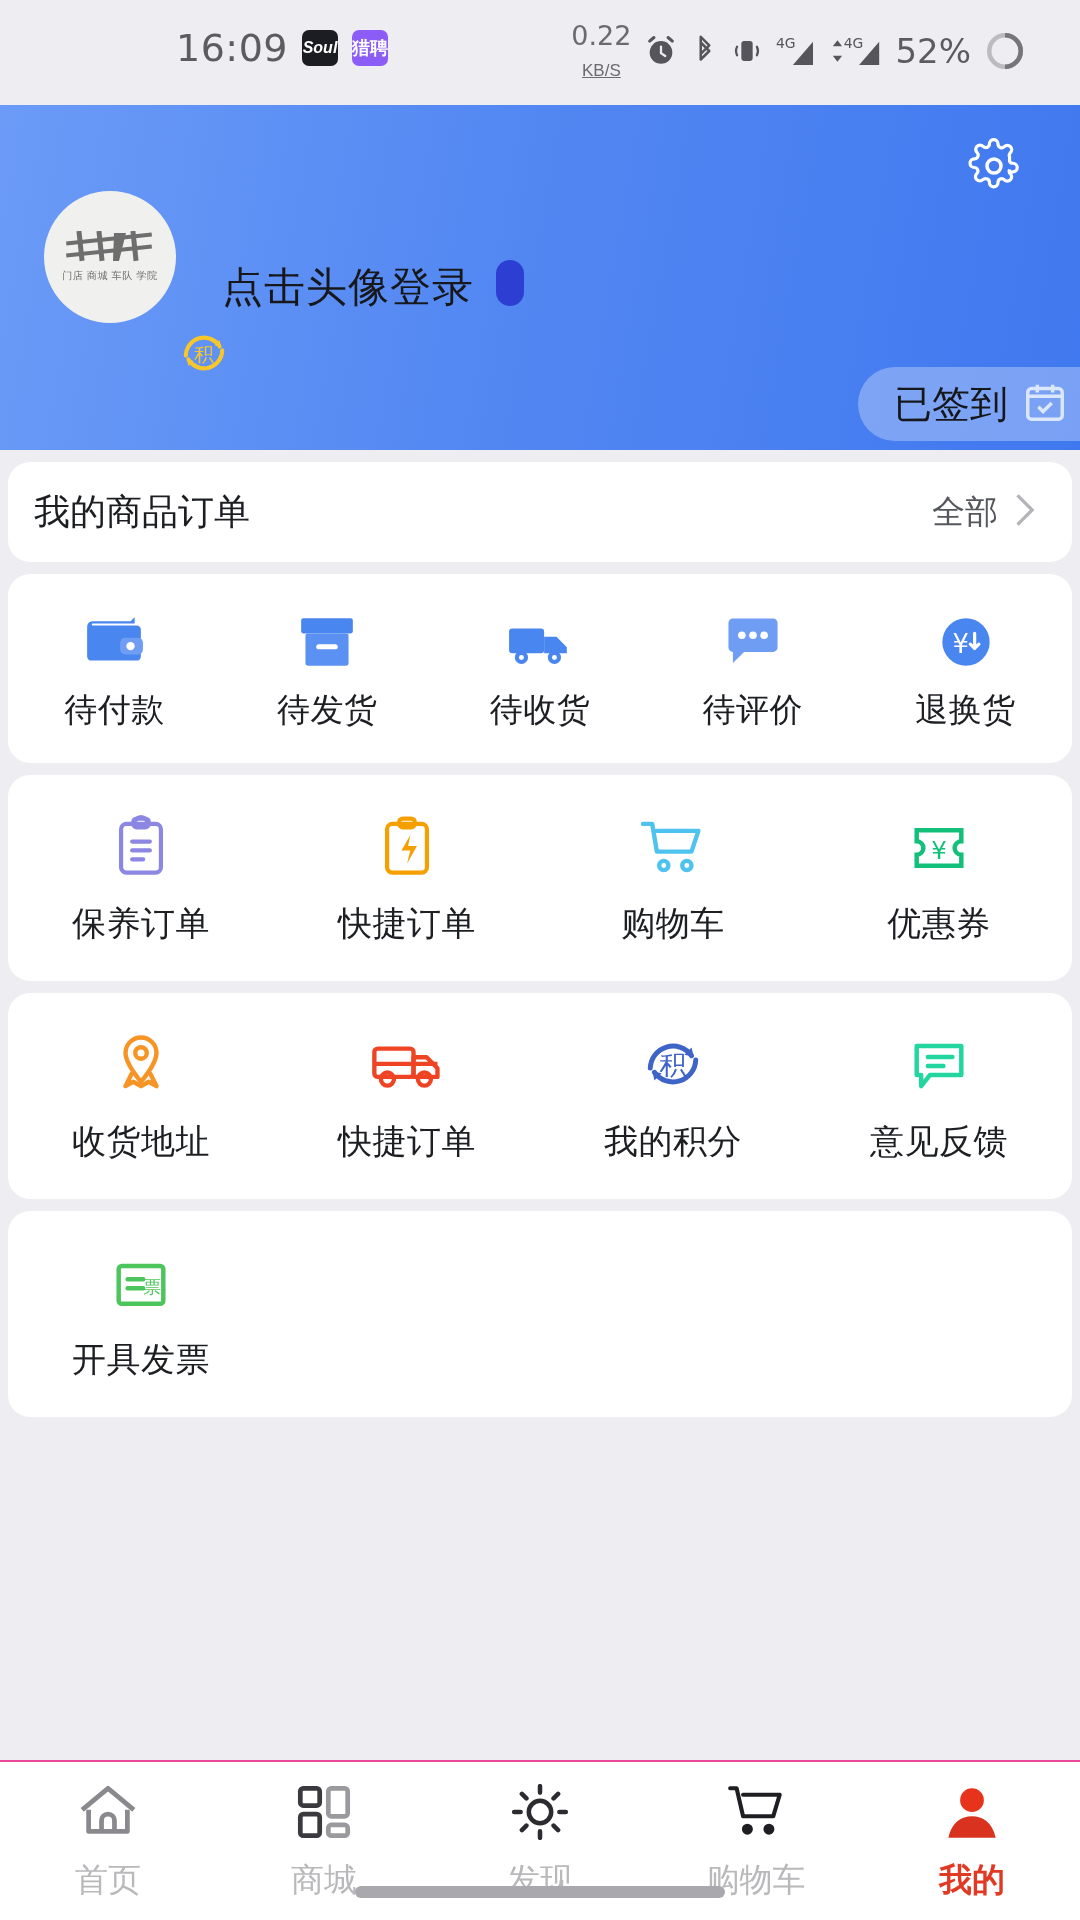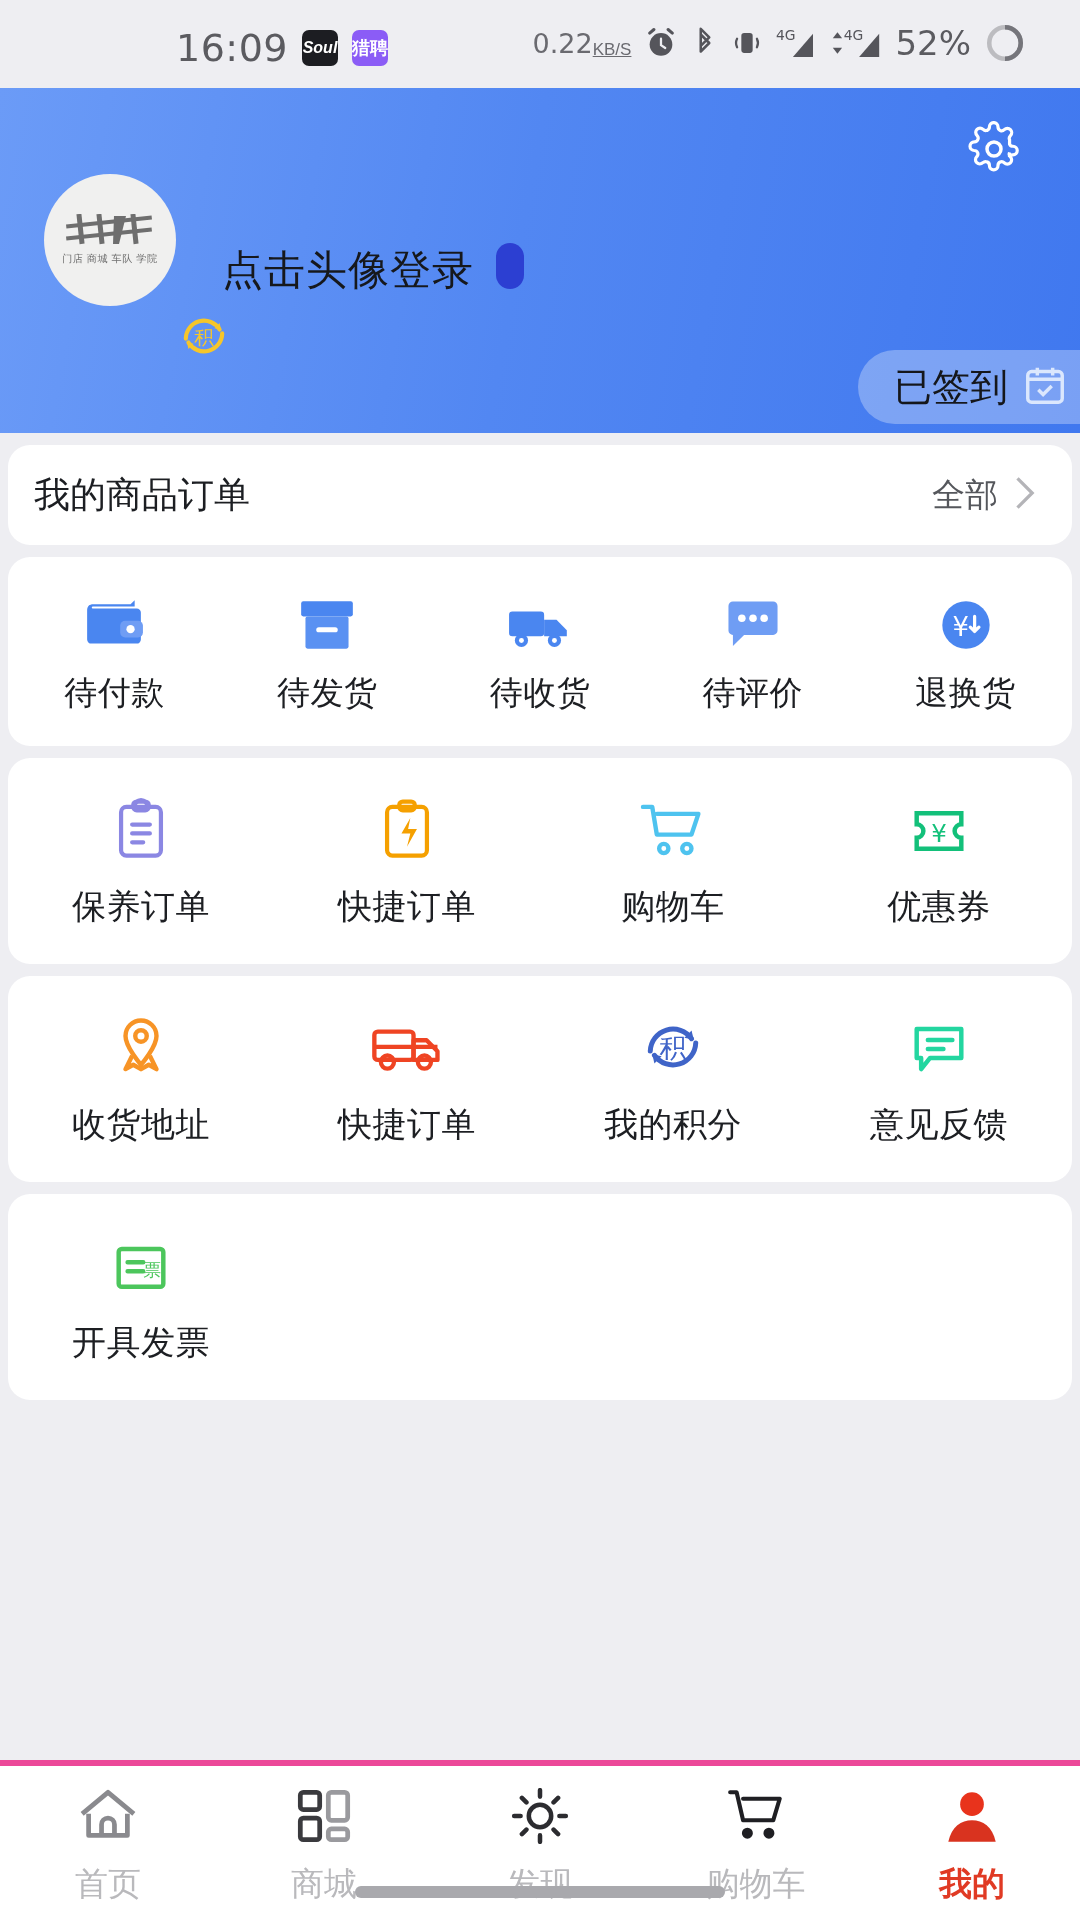--- a/index.html
+++ b/index.html
@@ -6,33 +6,33 @@
   html,body { width:1080px; height:1920px; }
   body {
     font-family:"Liberation Sans","DejaVu Sans",sans-serif;
     background:#eeeef2;
     overflow:hidden;
     position:relative;
   }
 
   
   .statusbar{
-    height:88px; width:100%;
+    height:105px; width:100%;
     background:#eeeef2;
     display:flex; align-items:center; justify-content:center;
     position:relative;
   }
   .sb-left{ display:flex; align-items:center; gap:14px; position:absolute; left:176px; top:26px;}
   .sb-time{ font-size:38px; color:#5b5b60; letter-spacing:0.5px; font-family:"DejaVu Sans",sans-serif;}
   .appicon{ width:36px;height:36px;border-radius:7px;display:flex;align-items:center;justify-content:center;
             font-size:15px;color:#fff;font-weight:bold;overflow:hidden;}
   .appicon.soul{ background:#1c1d22; font-size:16px; font-style:italic;}
   .appicon.liepin{ background:#8b5cf6; font-size:18px;}
   .sb-right{ display:flex; align-items:center; gap:13px; position:absolute; right:54px; top:22px;}
-  .net-speed{ display:flex;flex-direction:row;align-items:center;line-height:1;color:#6a6a70;}
+  .net-speed{ display:flex;flex-direction:column;align-items:center;line-height:1;color:#6a6a70;}
   .net-speed .n1{ font-size:27px; font-family:"DejaVu Sans",sans-serif;}
   .net-speed .n2{ font-size:17px; margin-top:13px;text-decoration:underline;}
   .sb-ico{ color:#55555b; display:flex; align-items:center;}
   .battery-pct{ font-size:34px; color:#5b5b60; font-family:"DejaVu Sans",sans-serif;}
 
   
   .header{
     position:relative;
     height:345px;
     background:linear-gradient(100deg,#6b9bf7 0%,#5287f2 48%,#4078ef 100%);
@@ -94,21 +94,21 @@
   .cell .ico{ height:62px; display:flex; align-items:flex-end; justify-content:center;}
   .cell .lbl{ font-size:33px; color:#1d1f23; letter-spacing:0.5px;}
   .grid4 .cell{ padding:40px 0 34px 0; gap:24px;}
   .grid4 .cell .lbl{ font-size:34px; }
   .card.invoice .cell{ flex:0 0 25%; }
 
   
   .tabbar{
     position:absolute; left:0; bottom:0; width:100%;
     height:160px; background:#fff;
-    border-top:6px solid #ec4899;
+    border-top:2px solid #ec4899;
     display:flex; align-items:flex-start;
   }
   .tab{ flex:1; display:flex; flex-direction:column; align-items:center; gap:14px; padding-top:22px;}
   .tab .lbl{ font-size:33px; color:#b9b9bc; }
   .tab.active .lbl{ color:#e03a24;font-weight:bold; }
   .home-indicator{
     position:absolute; left:50%; transform:translateX(-50%);
     bottom:22px; width:370px; height:12px; border-radius:6px; background:#a9a9ad;
   }
 </style>

